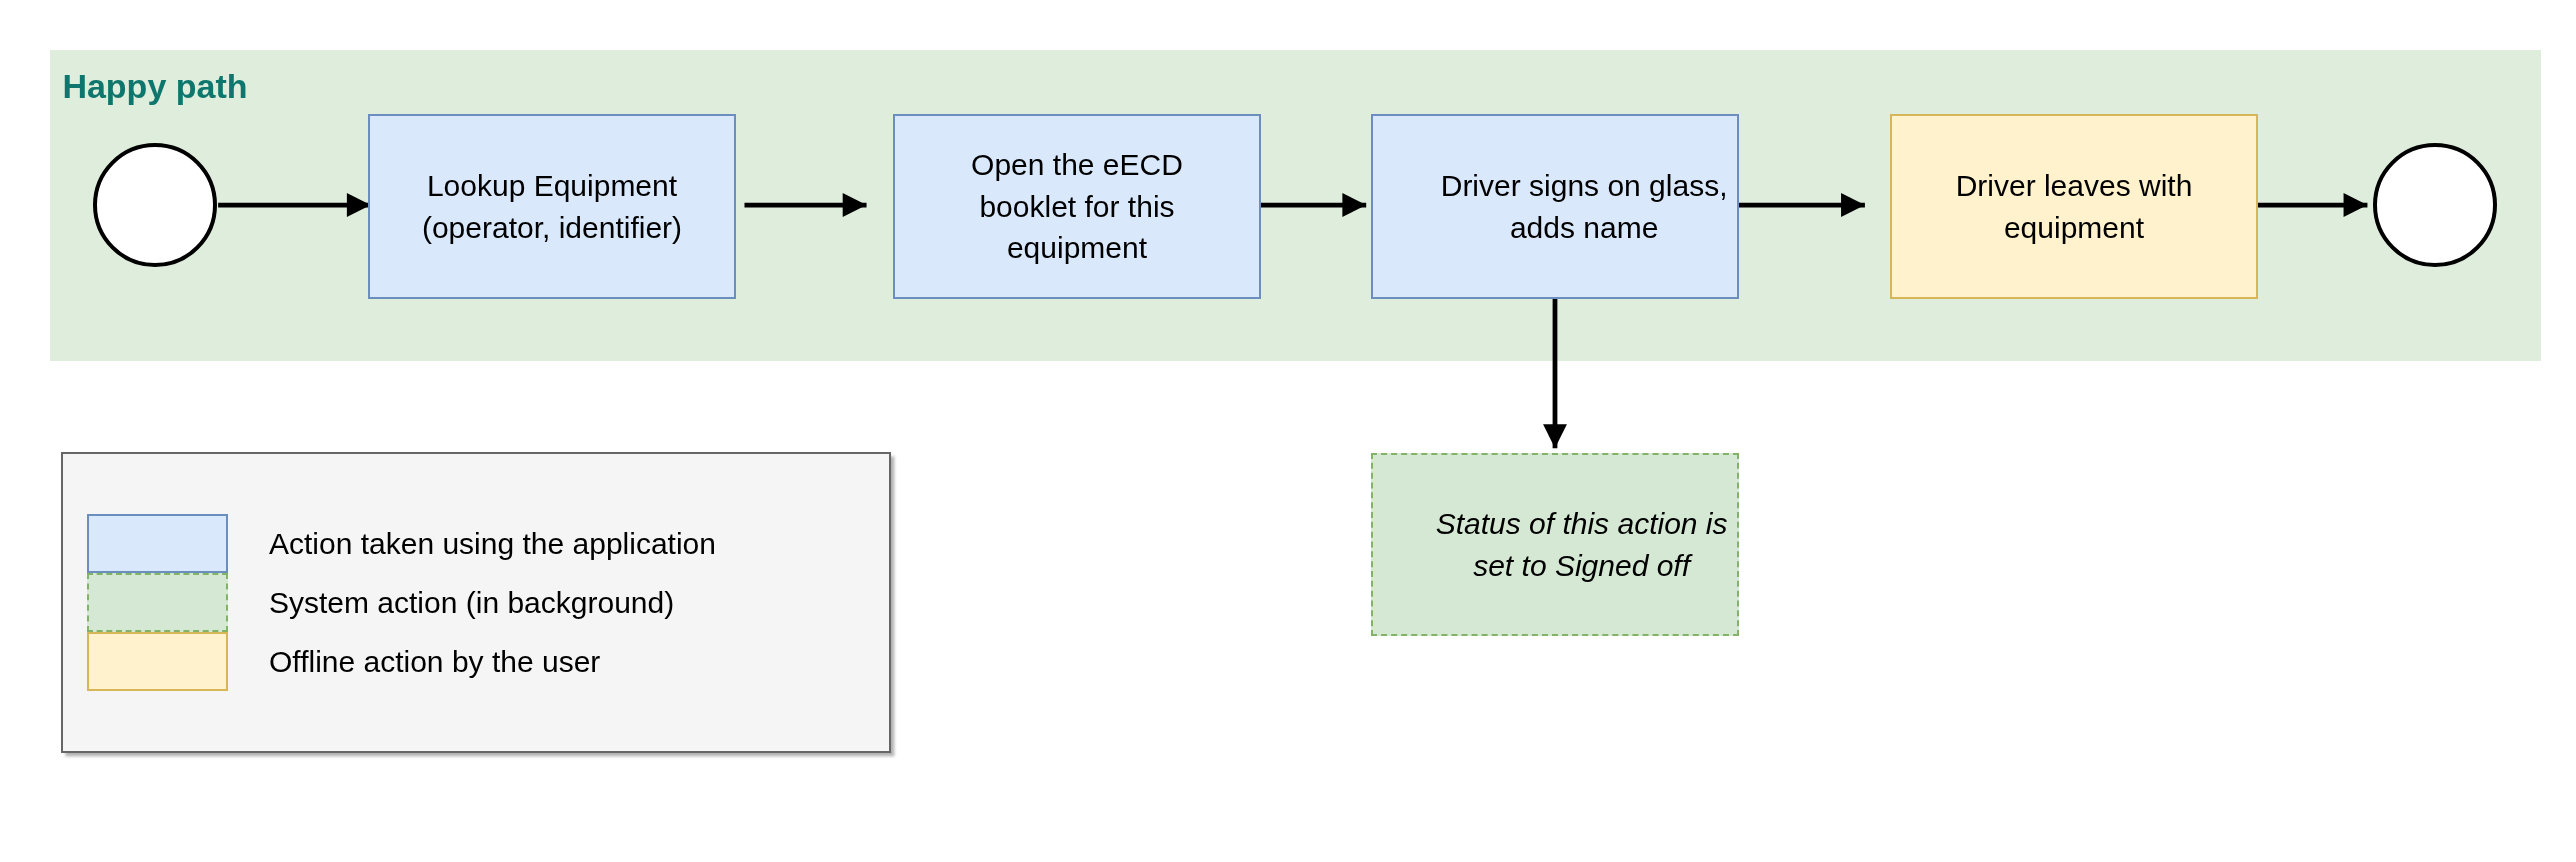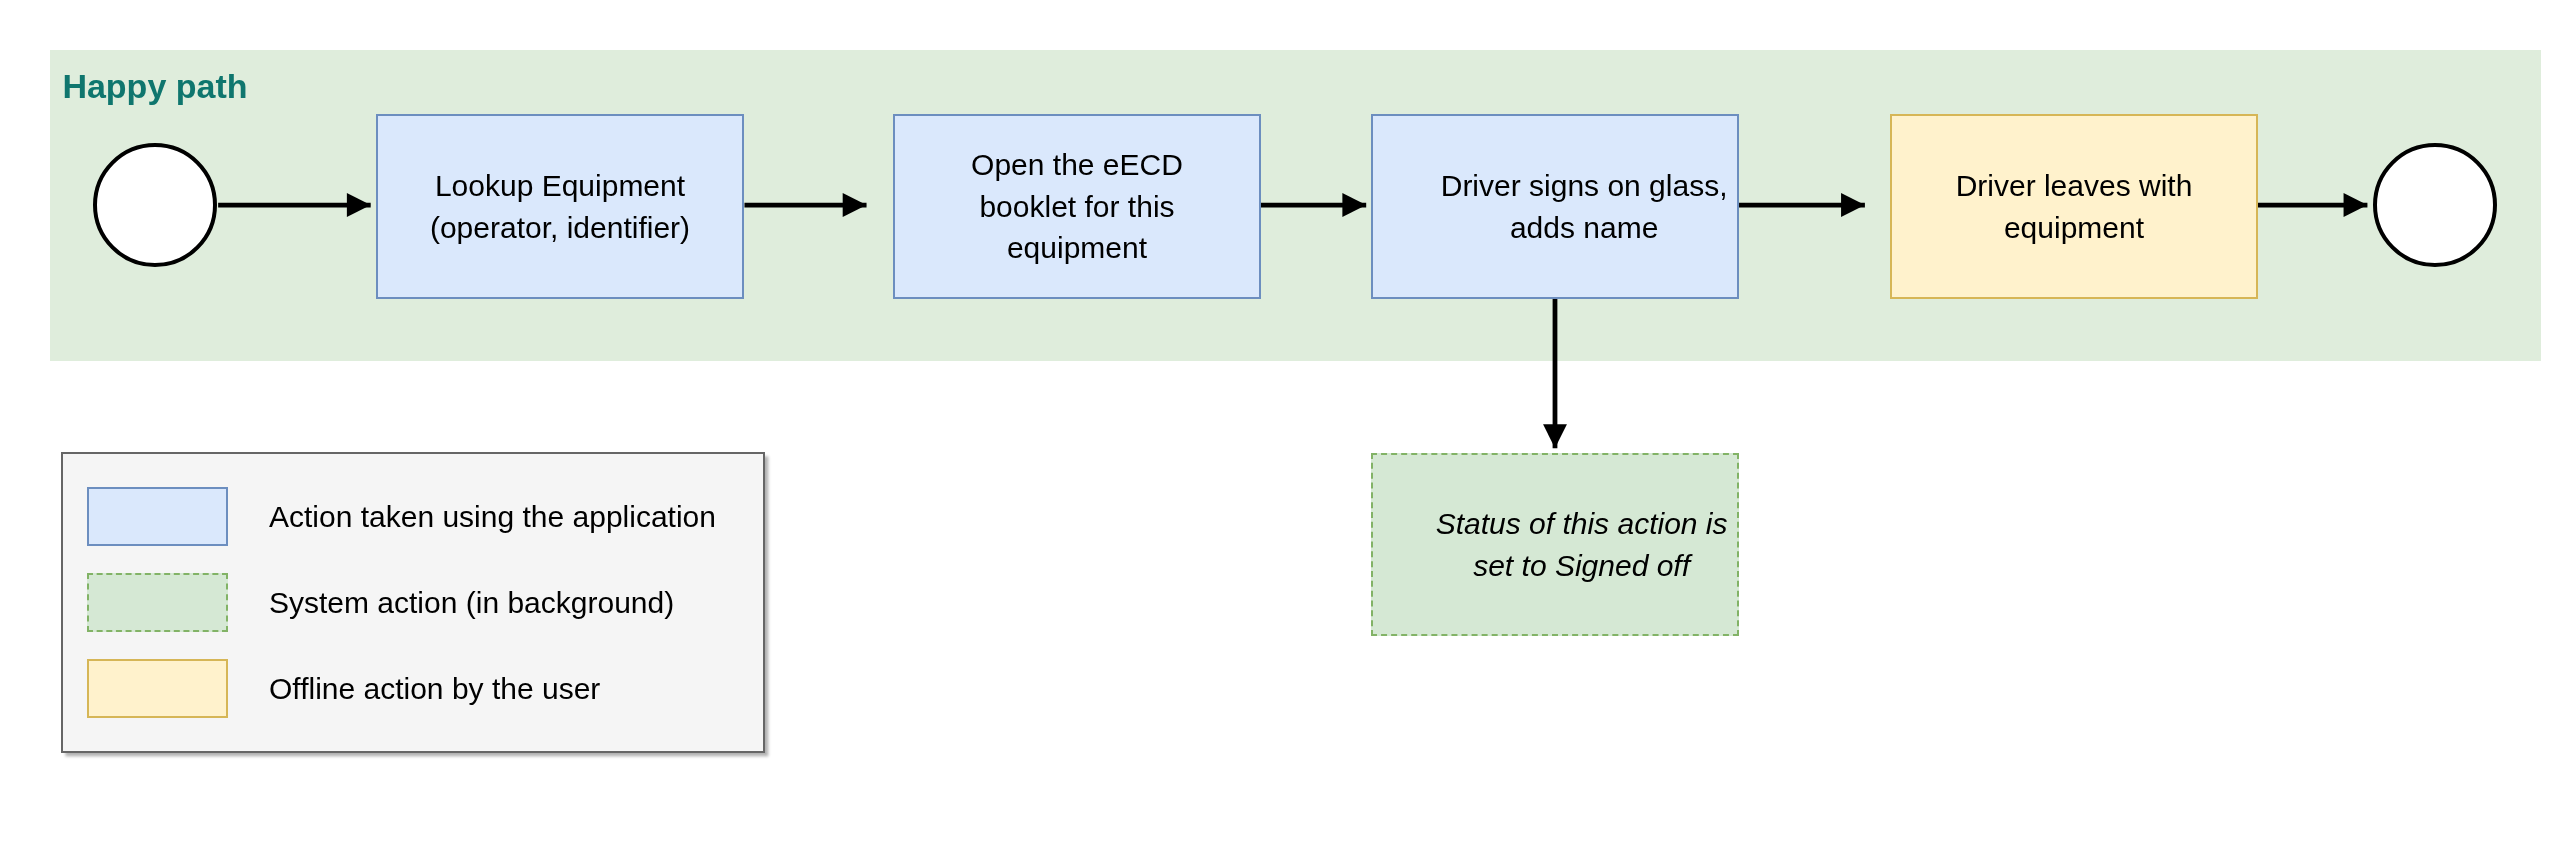--- a/index.html
+++ b/index.html
@@ -53,21 +53,21 @@
     align-items: center;
     justify-content: center;
     text-align: center;
     font-size: 30px;
     line-height: 1.38;
     white-space: pre-line;
     padding: 0 9.5px;
   }
   .step.app     { background: #dae8fc; border-color: #6c8ebf; }
   .step.offline { background: #fff2cc; border-color: #d6b656; }
-  .step-1 { left: 376px; justify-content: center; }
+  .step-1 { left: 368px; justify-content: center; }
   .step-2 { left: 893px; }
   .step-3 { left: 1371px; justify-content: flex-end; }
   .step-4 { left: 1870px; margin-left: 20px; }
 
   
   .system-box {
     position: absolute;
     left: 1371px; top: 453px;
     width: 368px; height: 183px;
     box-sizing: border-box;
@@ -90,29 +90,28 @@
     left: 0; top: 0;
     width: 2576px; height: 862px;
     pointer-events: none;
   }
   .connectors line { stroke: #000000; stroke-width: 5; }
 
   
   .legend {
     position: absolute;
     left: 61px; top: 452px;
-    width: 704px; height: 301px;
+    width: 830px; height: 301px;
     box-sizing: border-box;
     background: #f5f5f5;
     border: 2.9px solid #666666;
     box-shadow: 3.8px 3.8px 2.9px rgba(0,0,0,0.3);
     display: flex;
     flex-direction: column;
     justify-content: center;
-    gap: 27px;
   }
   .legend-row {
     display: flex;
     align-items: center;
     margin-left: 24px;
   }
   .legend-swatch {
     width: 141px; height: 59px;
     box-sizing: border-box;
     border: 2.9px solid;

